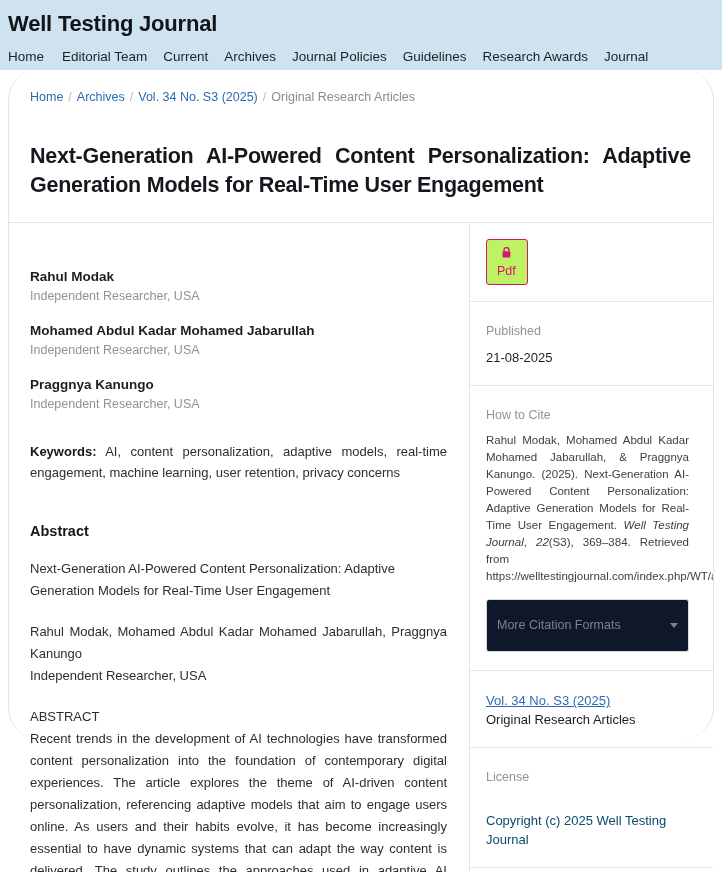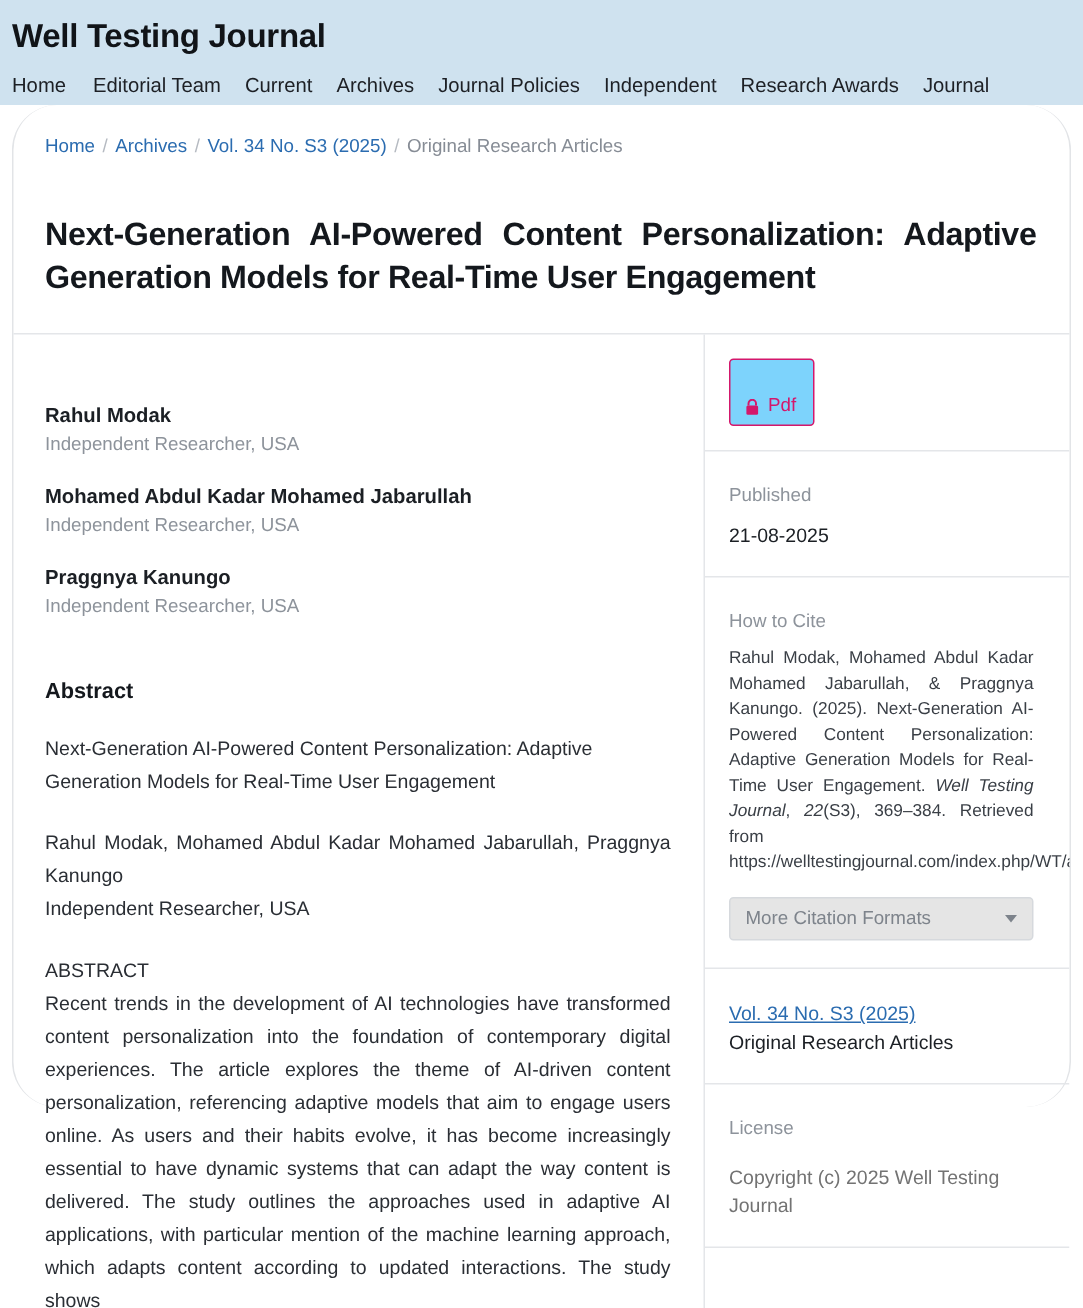--- a/index.html
+++ b/index.html
@@ -179,79 +179,80 @@
     text-decoration: underline;
     line-height: 19px;
   }
 
   .pdf-btn {
     display: inline-flex;
     align-items: center;
     gap: 6px;
     border: 1.5px solid #d4176b;
     border-radius: 3px;
-    background: #7dd3fc;
+    background: #bef264;
     color: #d4176b;
     font-size: 12.5px;
-    padding: 22px 11px 5px 10px;
+    padding: 6px 11px 5px 10px;
     line-height: 16px;
     cursor: pointer;
     font-family: "Liberation Sans", sans-serif;
+    flex-direction: column;
   }
   .lock-ico { display: inline-block; width: 9px; height: 11px; }
 
   .cite-text {
     font-size: 11.5px;
     line-height: 17px;
     color: #3a3f46;
     text-align: justify;
   }
   .cite-text i { font-style: italic; }
 
   .cite-select {
     margin-top: 14px;
     width: 100%;
     border: 1px solid #d6d9dd;
     border-radius: 3px;
-    background: #e5e5e5;
-    padding: 5px 10px;
+    background: #0f172a;
+    padding: 17px 10px;
     font-size: 12.5px;
     color: #7d838b;
     display: flex;
     align-items: center;
     justify-content: space-between;
     cursor: pointer;
     line-height: 17px;
   }
   .caret {
     width: 0; height: 0;
     border-left: 4.5px solid transparent;
     border-right: 4.5px solid transparent;
     border-top: 5px solid #7d838b;
   }
 
   .lic-copy {
     font-size: 13px;
-    color: #737373;
+    color: #0c4a6e;
     line-height: 19px;
-    margin-top: 14px;
+    margin-top: 25px;
   }
 </style>
 </head>
 <body>
 
 <div class="site-header">
   <div class="site-title">Well Testing Journal</div>
   <div class="nav-bar">
     <a class="nav-item" href="#">Home</a>
     <a class="nav-item" href="#">Editorial Team</a>
     <a class="nav-item" href="#">Current</a>
     <a class="nav-item" href="#">Archives</a>
     <a class="nav-item" href="#">Journal Policies</a>
-    <a class="nav-item" href="#">Independent</a>
+    <a class="nav-item" href="#">Guidelines</a>
     <a class="nav-item" href="#">Research Awards</a>
     <a class="nav-item" href="#">Journal</a>
   </div>
 </div>
 
 <div class="page-wrap">
 
   <div class="breadcrumb">
     <a href="#">Home</a><span class="sep">/</span><a href="#">Archives</a><span class="sep">/</span><a href="#">Vol. 34 No. S3 (2025)</a><span class="sep">/</span><span class="current">Original Research Articles</span>
   </div>
@@ -270,20 +271,24 @@
       </div>
       <div class="author-block">
         <div class="author-name">Mohamed Abdul Kadar Mohamed Jabarullah</div>
         <div class="author-affil">Independent Researcher, USA</div>
       </div>
       <div class="author-block">
         <div class="author-name">Praggnya Kanungo</div>
         <div class="author-affil">Independent Researcher, USA</div>
       </div>
 
+      <div class="keywords">
+        <b>Keywords:</b>
+        <span>AI, content personalization, adaptive models, real-time engagement, machine learning, user retention, privacy concerns</span>
+      </div>
 
       <div class="abstract-head">Abstract</div>
 
       <div class="abs-para abs-plain">Next-Generation AI-Powered Content Personalization: Adaptive Generation Models for Real-Time User Engagement</div>
 
       <div class="abs-para">Rahul Modak, Mohamed Abdul Kadar Mohamed Jabarullah, Praggnya Kanungo</div>
       <div class="abs-body abs-plain">Independent Researcher, USA</div>
 
       <div class="abs-label">ABSTRACT</div>
       <div class="abs-body">Recent trends in the development of AI technologies have transformed content personalization into the foundation of contemporary digital experiences. The article explores the theme of AI-driven content personalization, referencing adaptive models that aim to engage users online. As users and their habits evolve, it has become increasingly essential to have dynamic systems that can adapt the way content is delivered. The study outlines the approaches used in adaptive AI applications, with particular mention of the machine learning approach, which adapts content according to updated interactions. The study shows</div>

